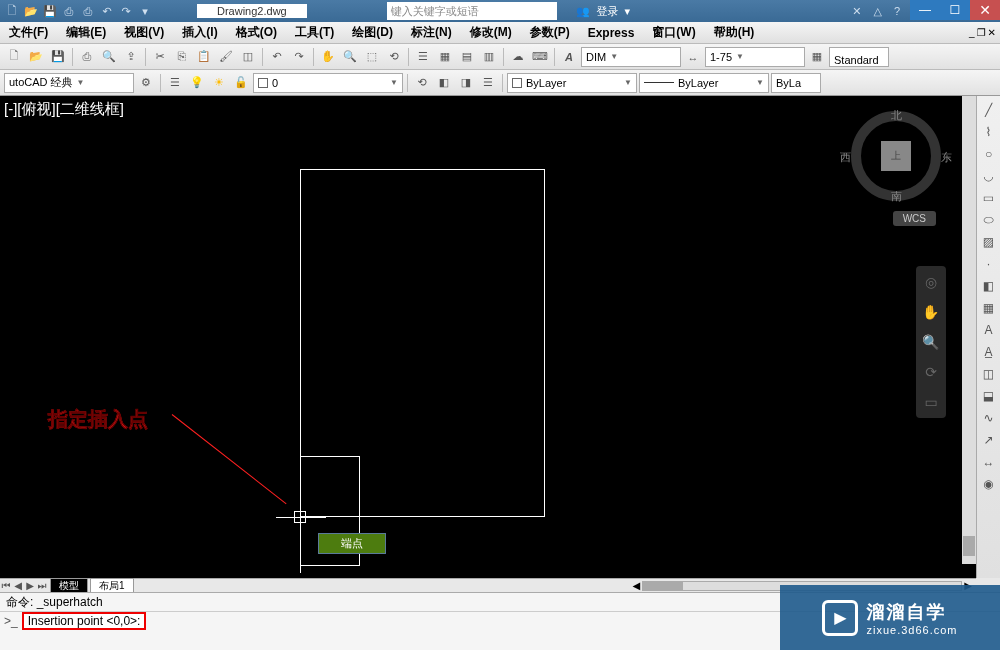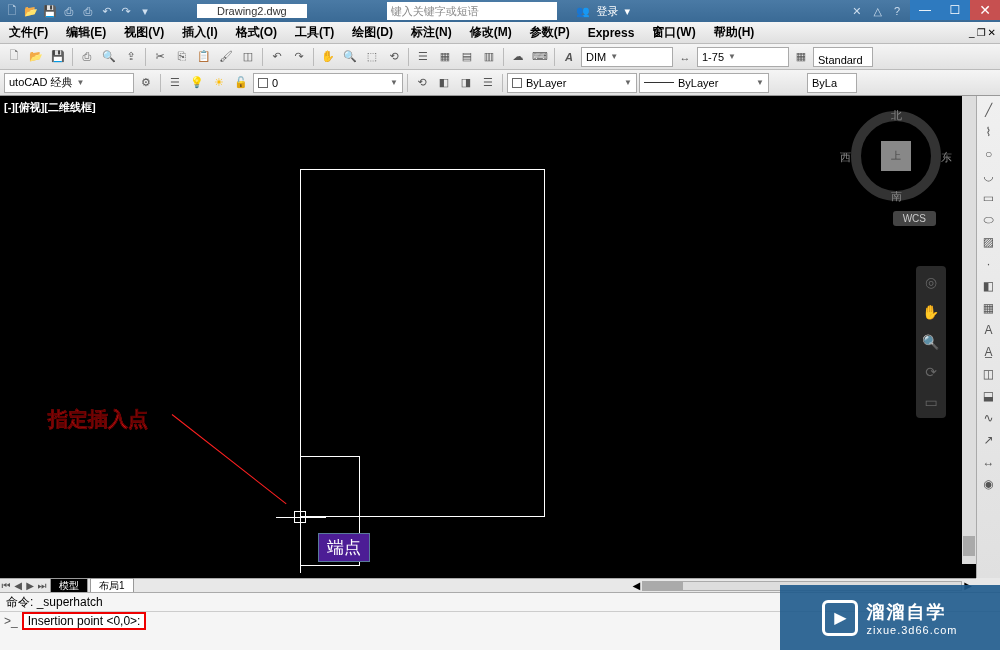--- a/index.html
+++ b/index.html
@@ -23,36 +23,36 @@
 .menubar { height: 22px; background: linear-gradient(#f5f5f5,#e0e0e0); display: flex; align-items: center; border-bottom: 1px solid #bbb; font-size: 12px; position: relative; }
 .menubar .menu-item { padding: 0 9px; cursor: default; font-weight: bold; }
 .menubar .win-ctrl { position: absolute; right: 4px; display: flex; gap: 2px; font-size: 10px; }
 
 
 .toolbar { height: 26px; background: linear-gradient(#f5f5f5,#e2e2e2); display: flex; align-items: center; border-bottom: 1px solid #bbb; font-size: 11px; gap: 2px; padding: 0 4px; }
 .tool { width: 20px; height: 20px; display: flex; align-items: center; justify-content: center; color: #555; border: 1px solid transparent; }
 .tool-sep { width: 1px; height: 18px; background: #bbb; margin: 0 2px; }
 .tool-drop { display: flex; align-items: center; height: 20px; border: 1px solid #aaa; background: #fff; padding: 0 4px; font-size: 11px; gap: 4px; }
 .tool-drop .arrow { font-size: 8px; color: #666; }
-.wide { width: 92px; }
+.wide { width: 100px; }
 .wider { width: 130px; }
 
 
 .toolbar2 { height: 26px; background: linear-gradient(#f5f5f5,#e2e2e2); display: flex; align-items: center; border-bottom: 1px solid #999; font-size: 11px; gap: 2px; padding: 0 4px; }
 
 
 .drawing-area { position: absolute; top: 96px; left: 0; right: 24px; bottom: 72px; background: #000; }
-.viewport-label { position: absolute; top: 4px; left: 4px; color: #fff; font-size: 11px; font-weight: bold; }
+.viewport-label { position: absolute; top: 4px; left: 4px; color: #fff; font-size: 15px; }
 .rect-big { position: absolute; border: 1px solid #fff; }
 .rect-small { position: absolute; border: 1px solid #fff; }
 .crosshair { position: absolute; width: 12px; height: 12px; border: 1px solid #fff; }
 .crosshair::before, .crosshair::after { content:''; position: absolute; background: #fff; }
 .crosshair::before { width: 50px; height: 1px; top: 5px; left: -19px; }
 .crosshair::after { width: 1px; height: 80px; left: 5px; top: -19px; }
-.tooltip-box { position: absolute; background: #4c1d95; color: #fff; border: 1px solid #5a7a9a; padding: 2px 8px; font-size: 17px; }
+.tooltip-box { position: absolute; background: #4d7c0f; color: #fff; border: 1px solid #5a7a9a; padding: 2px 22px; font-size: 11px; }
 .anno-label { position: absolute; color: #ff2020; font-size: 20px; font-weight: bold; -webkit-text-stroke: 0.5px #600; }
 .anno-line { position: absolute; width: 145px; height: 1px; background: #ff2020; transform-origin: left center; }
 
 
 .navcube { position: absolute; top: 10px; right: 30px; width: 100px; height: 100px; }
 .navcube .ring { position: absolute; width: 90px; height: 90px; border: 10px solid #333; border-radius: 50%; top: 5px; left: 5px; }
 .navcube .face { position: absolute; width: 30px; height: 30px; background: #888; top: 35px; left: 35px; display: flex; align-items: center; justify-content: center; color: #444; font-size: 10px; }
 .navcube .dir { position: absolute; color: #888; font-size: 11px; }
 .navcube .dir.n { top: 2px; left: 45px; }
 .navcube .dir.s { bottom: 2px; left: 45px; }
@@ -220,21 +220,21 @@
   <div class="tool-drop wider">
     <span style="width:10px;height:10px;background:#fff;border:1px solid #666;"></span>
     <span>ByLayer</span>
     <span class="arrow" style="margin-left:auto;">▼</span>
   </div>
   <div class="tool-drop wider">
     <span style="width:30px;border-top:1px solid #333;"></span>
     <span>ByLayer</span>
     <span class="arrow" style="margin-left:auto;">▼</span>
   </div>
-  <div class="tool-drop" style="width:50px;margin-left:36px;">
+  <div class="tool-drop" style="width:50px;">
     <span>ByLa</span>
   </div>
 </div>
 
 <div class="drawing-area">
   <div class="viewport-label">[-][俯视][二维线框]</div>
   <div class="rect-big" style="left:300px;top:73px;width:245px;height:348px;"></div>
   <div class="rect-small" style="left:300px;top:360px;width:60px;height:110px;"></div>
   <div class="crosshair" style="left:294px;top:415px;"></div>
   <div class="tooltip-box" style="left:318px;top:437px;">端点</div>

